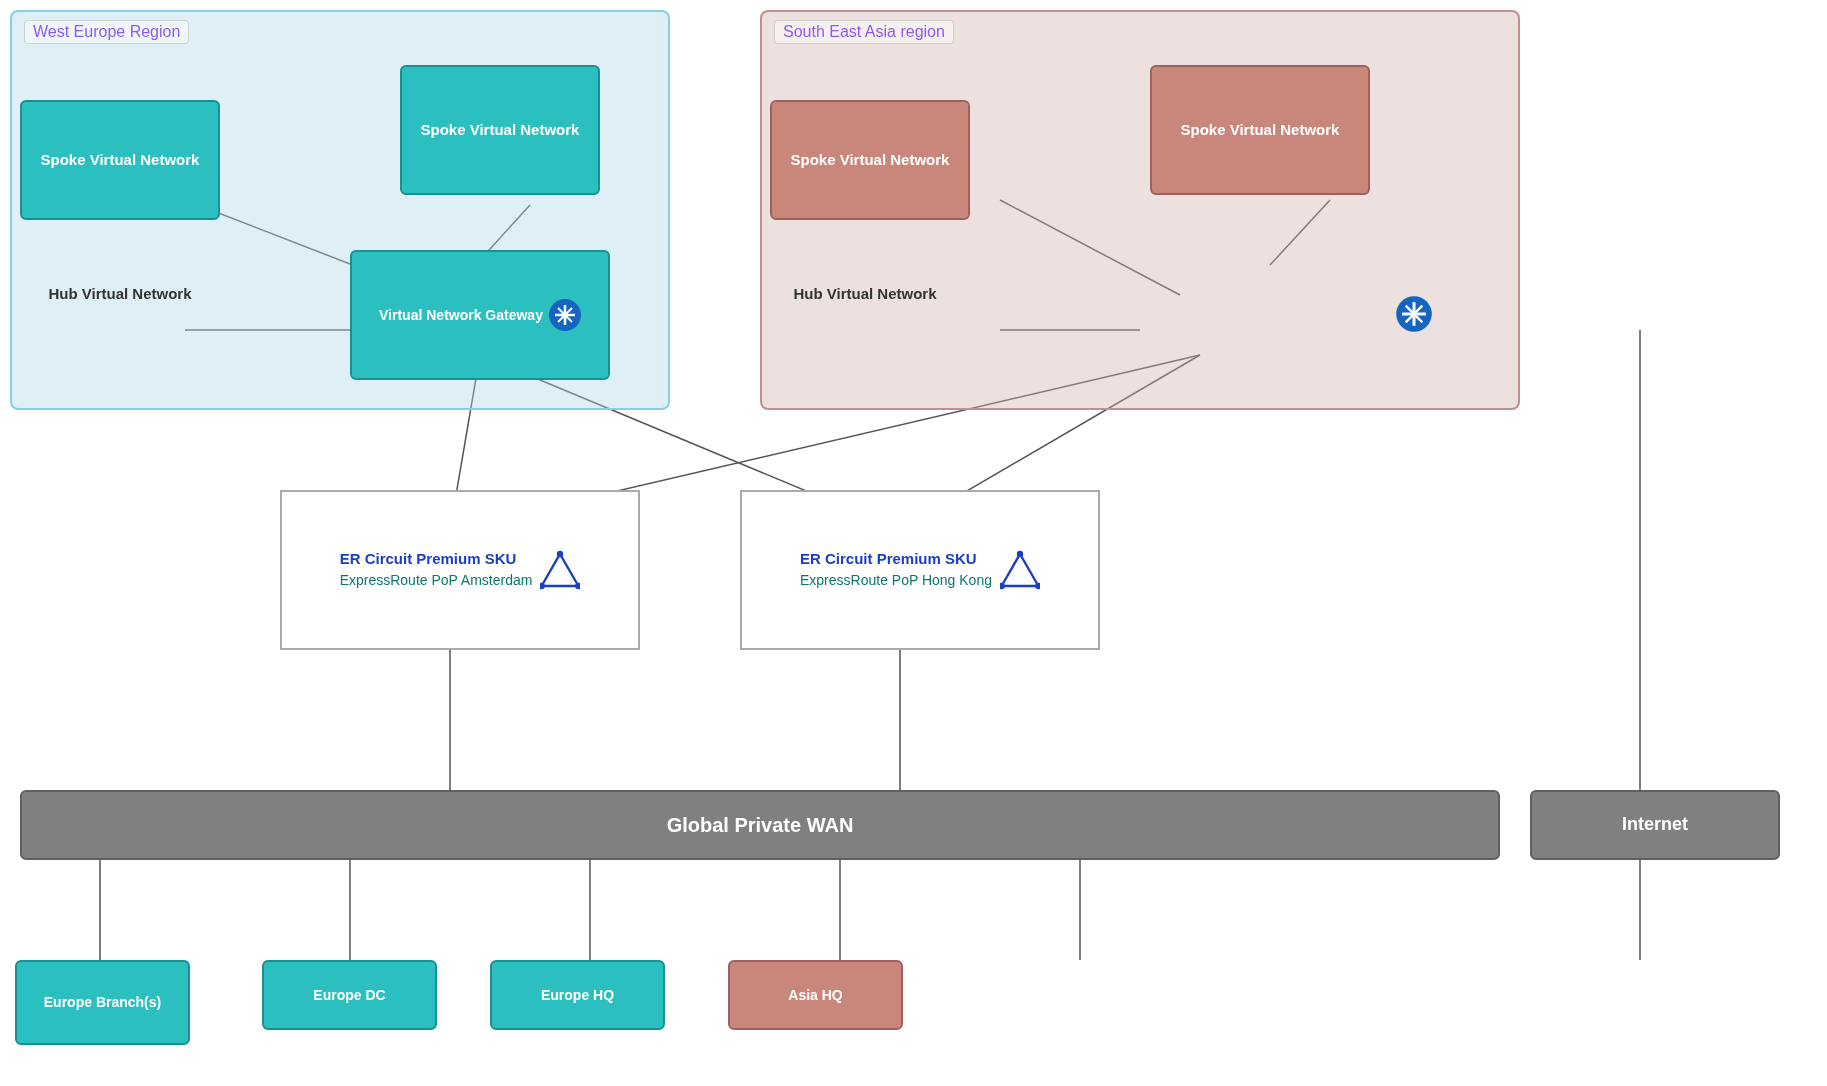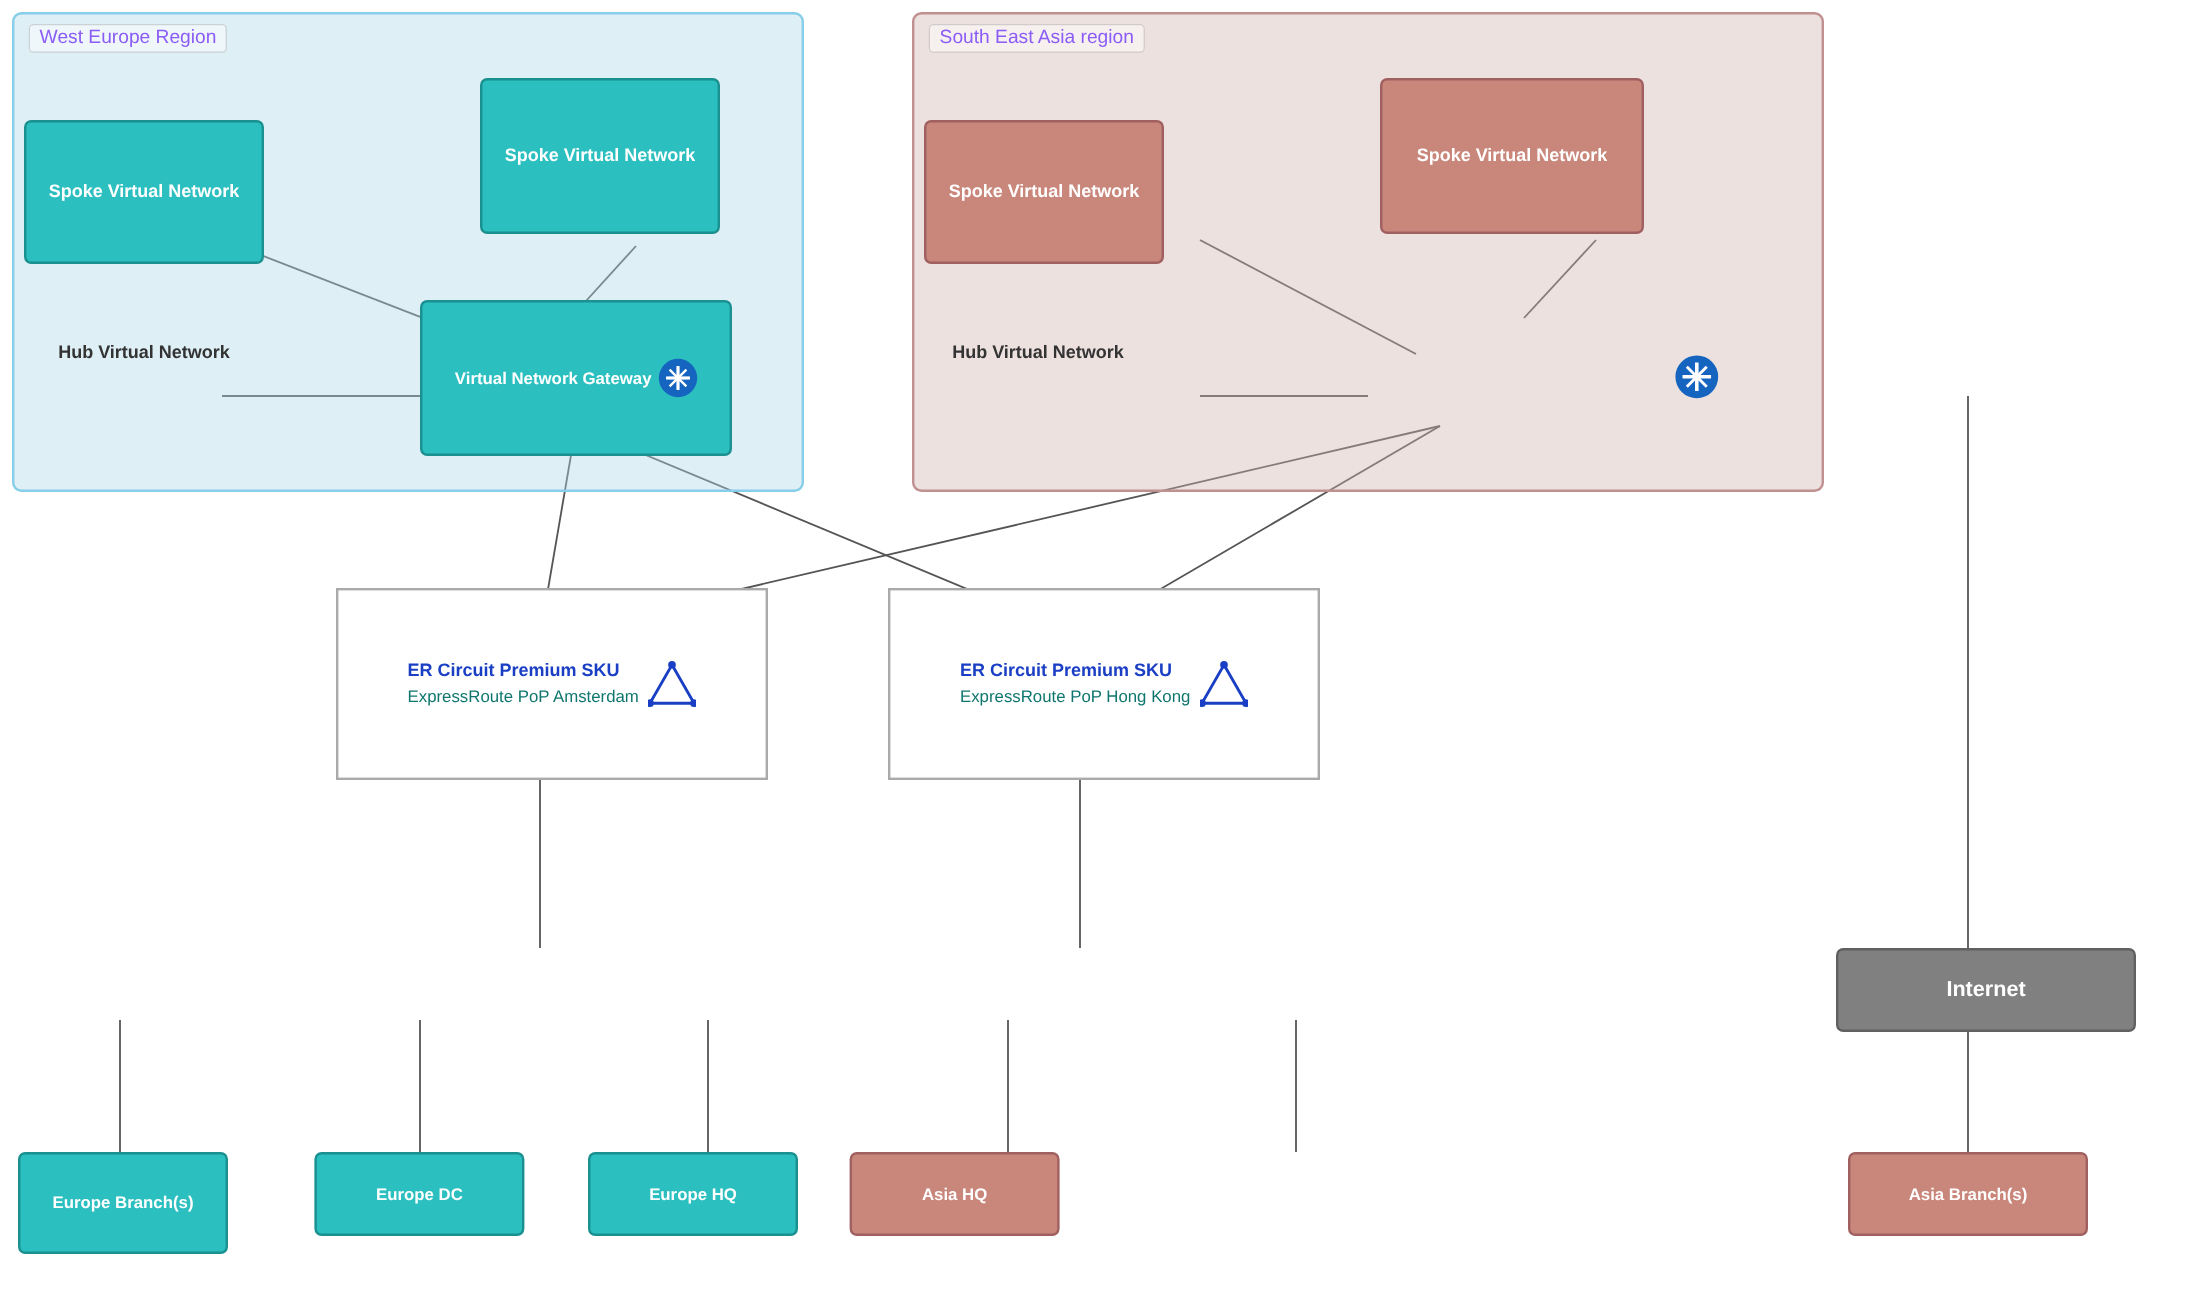--- a/index.html
+++ b/index.html
@@ -279,39 +279,39 @@
       <span class="er-pop">ExpressRoute PoP Hong Kong</span>
     </div>
     <svg class="triangle-icon" viewBox="0 0 50 50">
       <polygon points="25,5 48,45 2,45" fill="none" stroke="#1a3fc4" stroke-width="3"></polygon>
       <circle cx="25" cy="5" r="4" fill="#1a3fc4"></circle>
       <circle cx="48" cy="45" r="4" fill="#1a3fc4"></circle>
       <circle cx="2" cy="45" r="4" fill="#1a3fc4"></circle>
     </svg>
   </div>
 
+  <div class="net-box gray-box" style="left:20px;top:790px;width:1480px;height:70px;font-size:20px;">
+    <span>Global Private WAN</span>
+  </div>
 
   <div class="net-box gray-box" style="left:1530px;top:790px;width:250px;height:70px;font-size:18px;">
     <span>Internet</span>
   </div>
 
   <div class="net-box teal-box" style="left:15px;top:960px;width:175px;height:85px;font-size:14px;">
     <span>Europe Branch(s)</span>
   </div>
 
   <div class="net-box teal-box" style="left:262px;top:960px;width:175px;height:70px;font-size:14px;">
     <span>Europe DC</span>
   </div>
 
   <div class="net-box teal-box" style="left:490px;top:960px;width:175px;height:70px;font-size:14px;">
     <span>Europe HQ</span>
   </div>
 
-  <div class="net-box pink-box" style="left:708px;top:960px;width:175px;height:70px;font-size:14px;">
+  <div class="net-box pink-box" style="left:728px;top:960px;width:175px;height:70px;font-size:14px;">
     <span>Asia HQ</span>
   </div>
 
 
-  <div class="net-box pink-box" style="left:1540px;top:960px;width:200px;height:70px;font-size:14px;">
-    <span>Asia Branch(s)</span>
-  </div>
 
 </div>
 
 </body></html>

